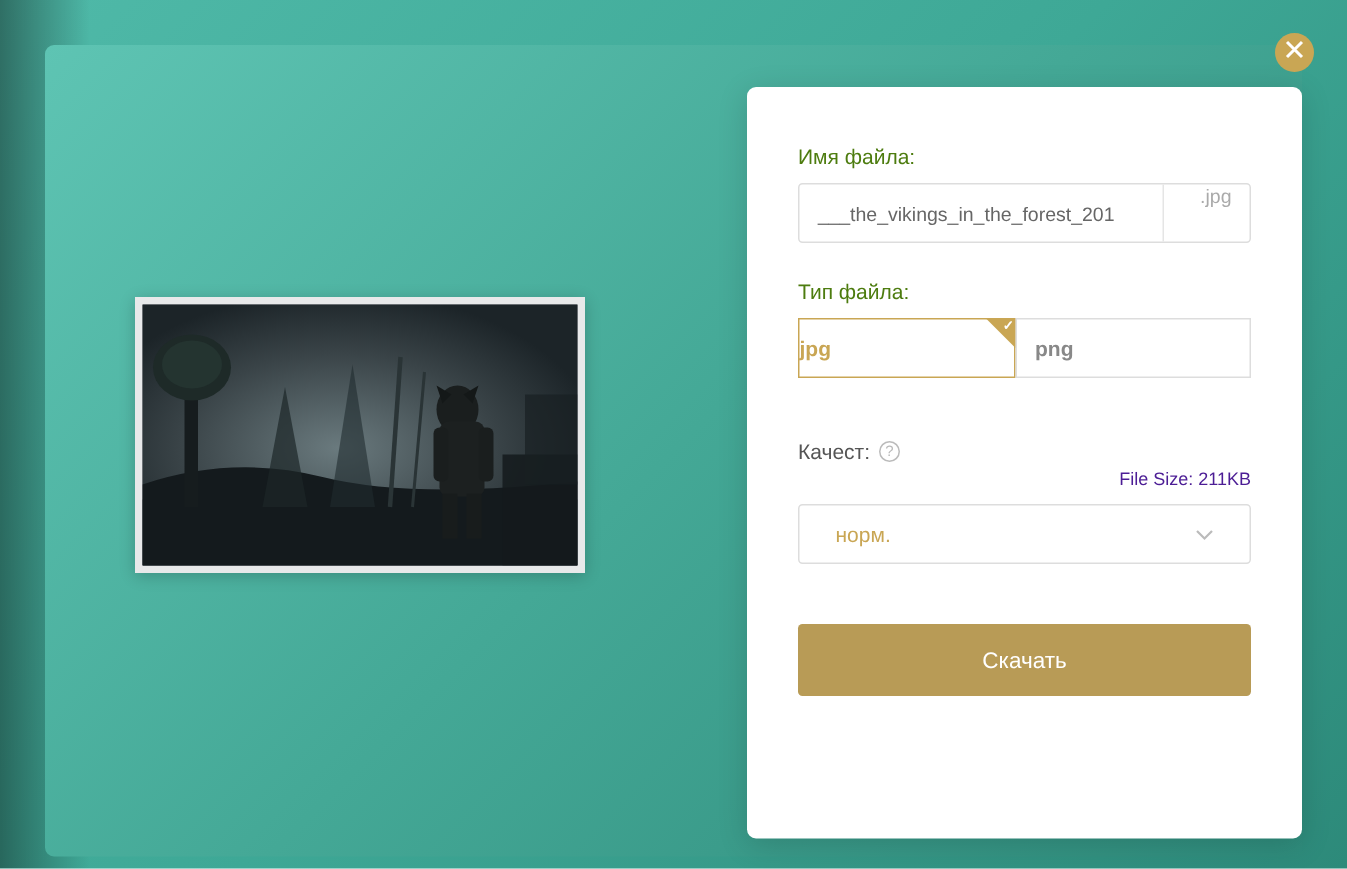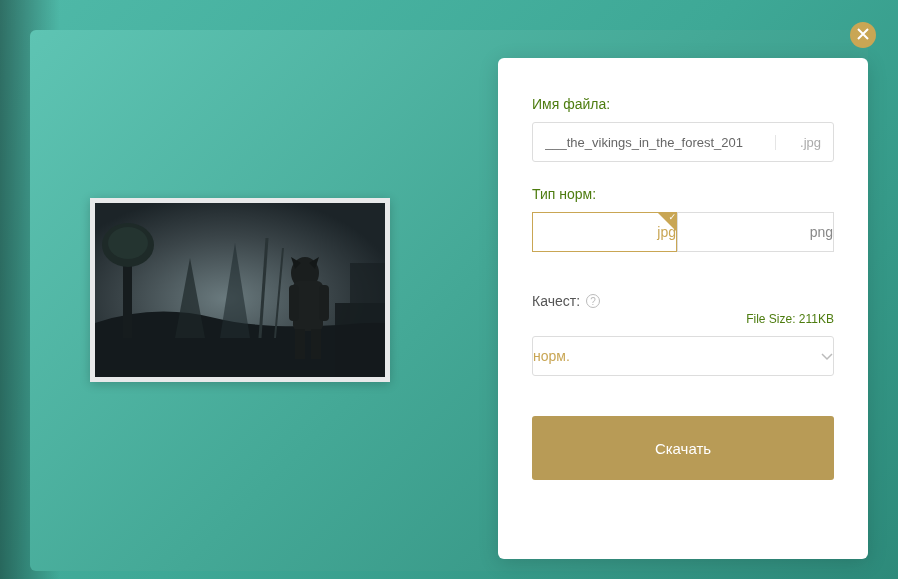--- a/index.html
+++ b/index.html
@@ -41,42 +41,43 @@
   position: absolute;
   right: 30px; top: 58px;
   width: 370px; bottom: 20px;
   background: #fff;
   border-radius: 6px;
   padding: 38px 34px 30px 34px;
   box-shadow: 0 4px 20px rgba(0,0,0,0.15);
 }
 .field-label { font-size: 14px; color: #4d7c0f; margin-bottom: 10px; }
 .filename-input {
-  display: flex; align-items: center;
+  display: flex; 
   border: 1px solid #ddd;
   border-radius: 3px;
   height: 40px;
   padding: 0 12px;
   margin-bottom: 24px;
 }
 .filename-input input {
   flex: 1; border: none; outline: none;
   font-size: 13px; color: #666;
   background: transparent;
 }
 .filename-ext { font-size: 13px; color: #aaa; padding-left: 24px; border-left: 1px solid #e5e5e5; }
 .type-row { display: flex; margin-bottom: 24px; }
 .type-btn {
   flex: 1;
   height: 40px;
   border: 1px solid #ddd;
-  display: flex; align-items: center; justify-content: flex-end;
+  display: flex; align-items: center; justify-content: flex-start;
   font-size: 14px; color: #888;
   cursor: pointer;
   position: relative;
+  font-weight: bold;
 }
 .type-btn.selected {
   border-color: #c9a654;
   color: #c9a654;
 }
 .type-btn + .type-btn { border-left: none; padding-left: 12px; }
 .type-btn.selected + .type-btn { border-left: 1px solid #ddd; }
 .check-corner {
   position: absolute;
   top: -1px; right: -1px;
@@ -90,35 +91,35 @@
   top: -20px; right: 1px;
   font-size: 9px; color: #fff;
 }
 .quality-row { display: flex; align-items: center; justify-content: space-between; margin-bottom: 10px; }
 .quality-label { font-size: 14px; color: #555; display: flex; align-items: center; gap: 6px; }
 .help-icon {
   width: 14px; height: 14px; border: 1px solid #bbb; border-radius: 50%;
   display: inline-flex; align-items: center; justify-content: center;
   font-size: 10px; color: #bbb;
 }
-.file-size { font-size: 12px; color: #4d7c0f; margin-top: 36px; }
+.file-size { font-size: 12px; color: #4c1d95; margin-top: 36px; }
 .quality-select {
   border: 1px solid #ddd;
   border-radius: 3px;
   height: 40px;
-  padding: 0 0;
+  padding: 0 24px;
   display: flex; align-items: center; justify-content: space-between;
   cursor: pointer;
   margin-bottom: 40px;
 }
 .quality-select span { font-size: 14px; color: #c9a654; }
 .chevron { color: #bbb; }
 .download-btn {
   width: 100%;
-  height: 64px;
+  height: 48px;
   background: #b89b56;
   color: #fff;
   border: none;
   border-radius: 3px;
   font-size: 15px;
   cursor: pointer;
 }
 </style>
 </head>
 <body>
@@ -166,21 +167,21 @@
   </svg>
 </div>
 
 <div class="panel">
   <div class="field-label">Имя файла:</div>
   <div class="filename-input">
     <input type="text" value="___the_vikings_in_the_forest_201" style="">
     <span class="filename-ext">.jpg</span>
   </div>
 
-  <div class="field-label">Тип норм:</div>
+  <div class="field-label">Тип файла:</div>
   <div class="type-row">
     <div class="type-btn selected">
       <span>jpg</span>
       <div class="check-corner"></div>
     </div>
     <div class="type-btn">
       <span>png</span>
     </div>
   </div>
 

